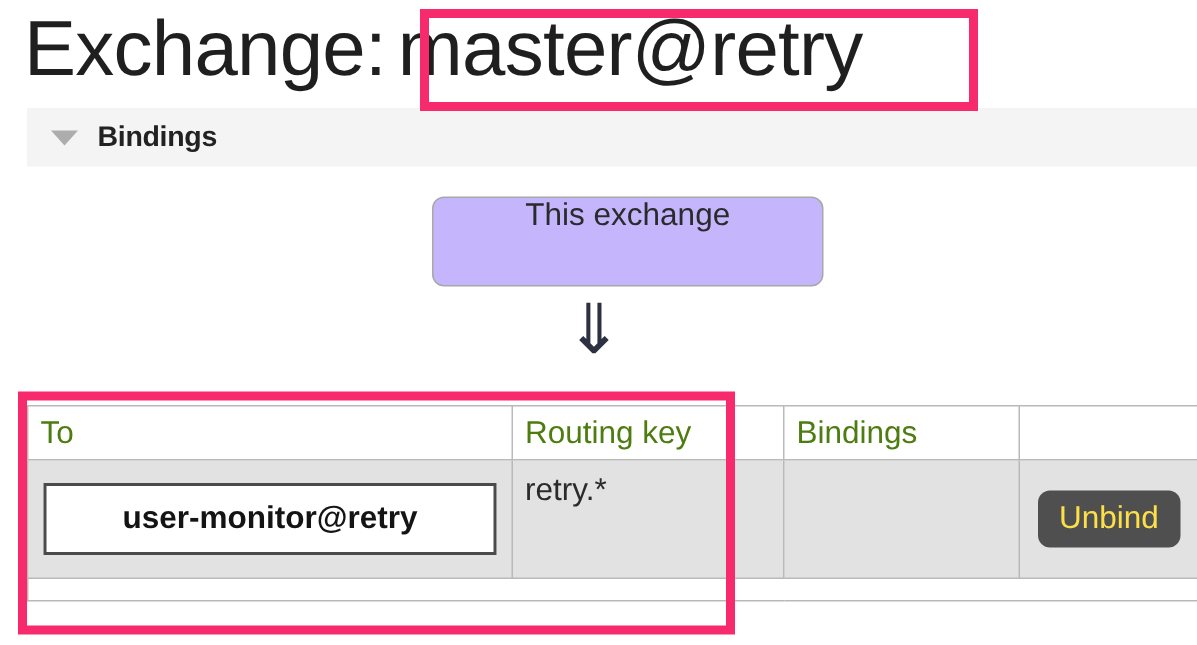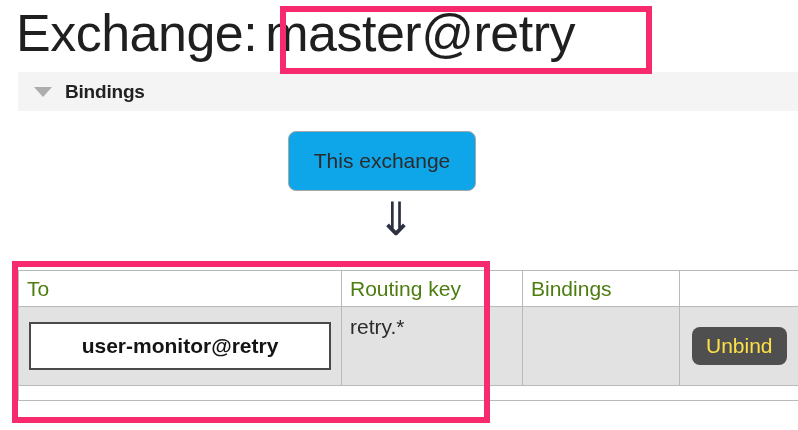--- a/index.html
+++ b/index.html
@@ -79,27 +79,27 @@
     font-weight: bold;
     color: #222222;
     letter-spacing: -0.2px;
   }
 
   
   .exchange-node {
     position: absolute;
     left: 288px;
     top: 131px;
-    width: 188px;
+    width: 261px;
     height: 60px;
     border: 1px solid #a8a8a8;
     border-radius: 8px;
-    background: #0ea5e9;
+    background: #c4b5fd;
     display: flex;
-    align-items: center;
+    align-items: flex-start;
     justify-content: center;
     font-size: 21px;
     color: #2b2b2b;
     box-sizing: border-box;
   }
 
   .arrow-down {
     position: absolute;
     left: 288px;
     top: 196px;

